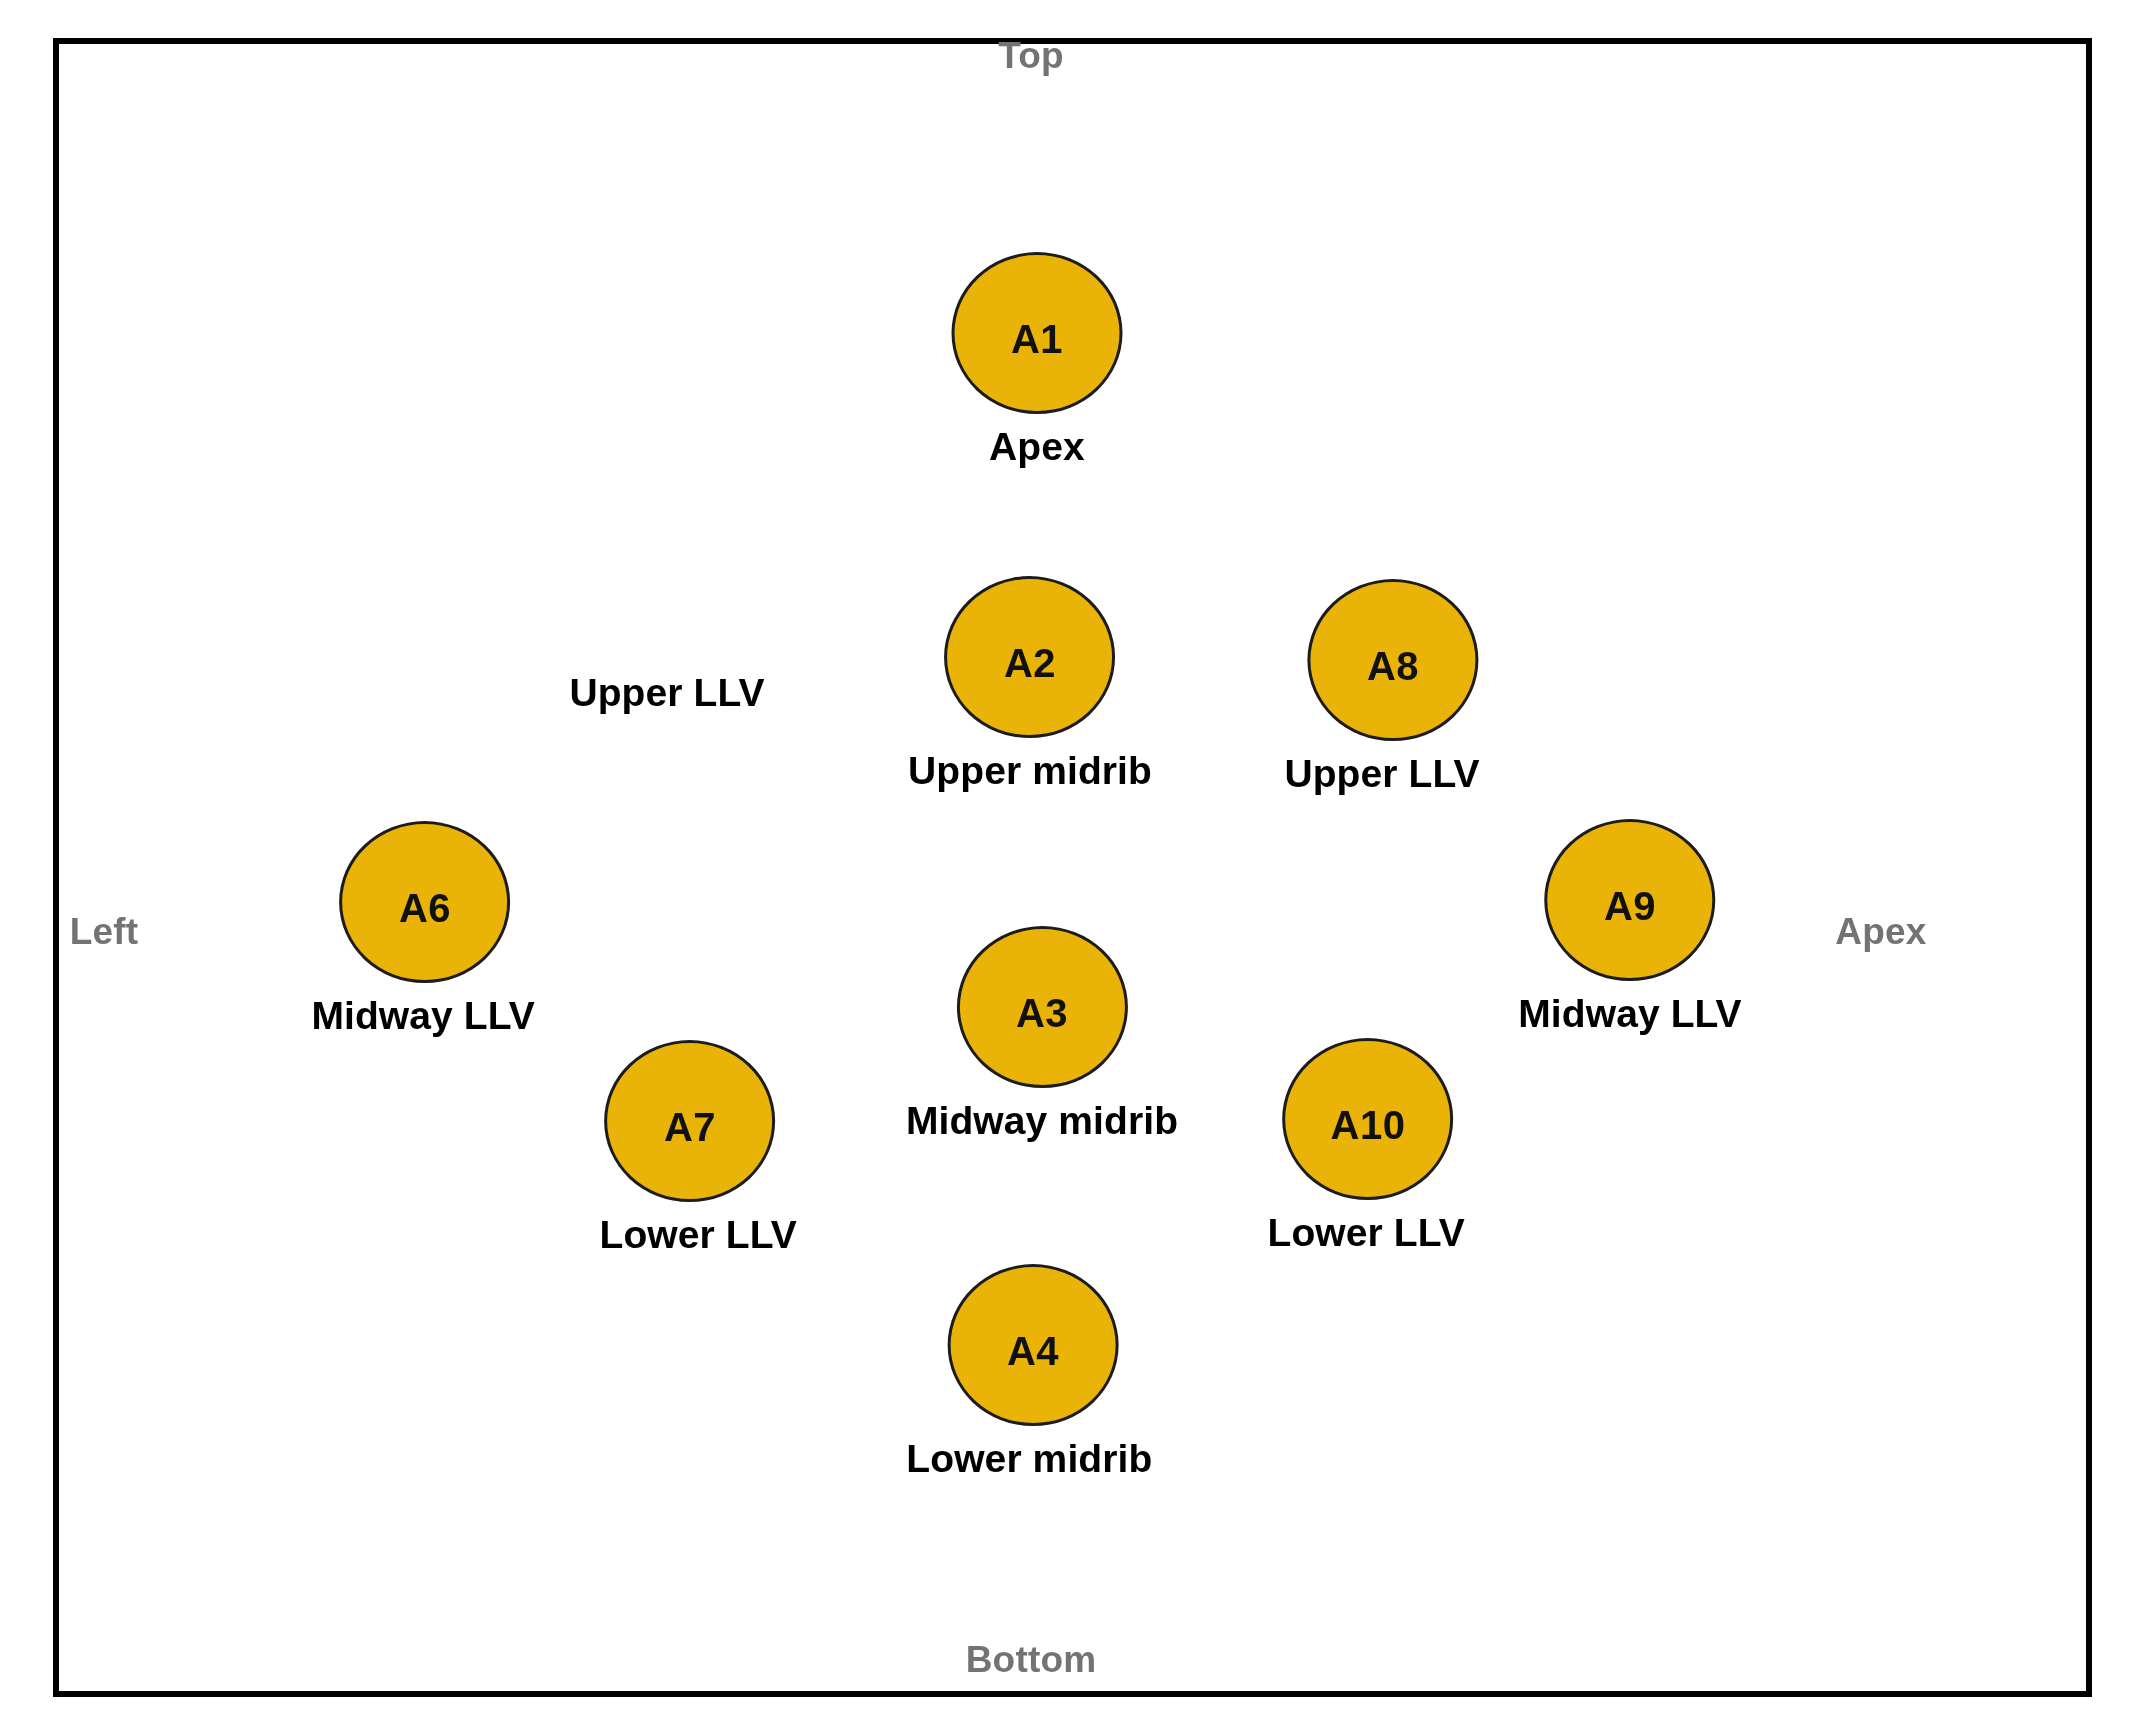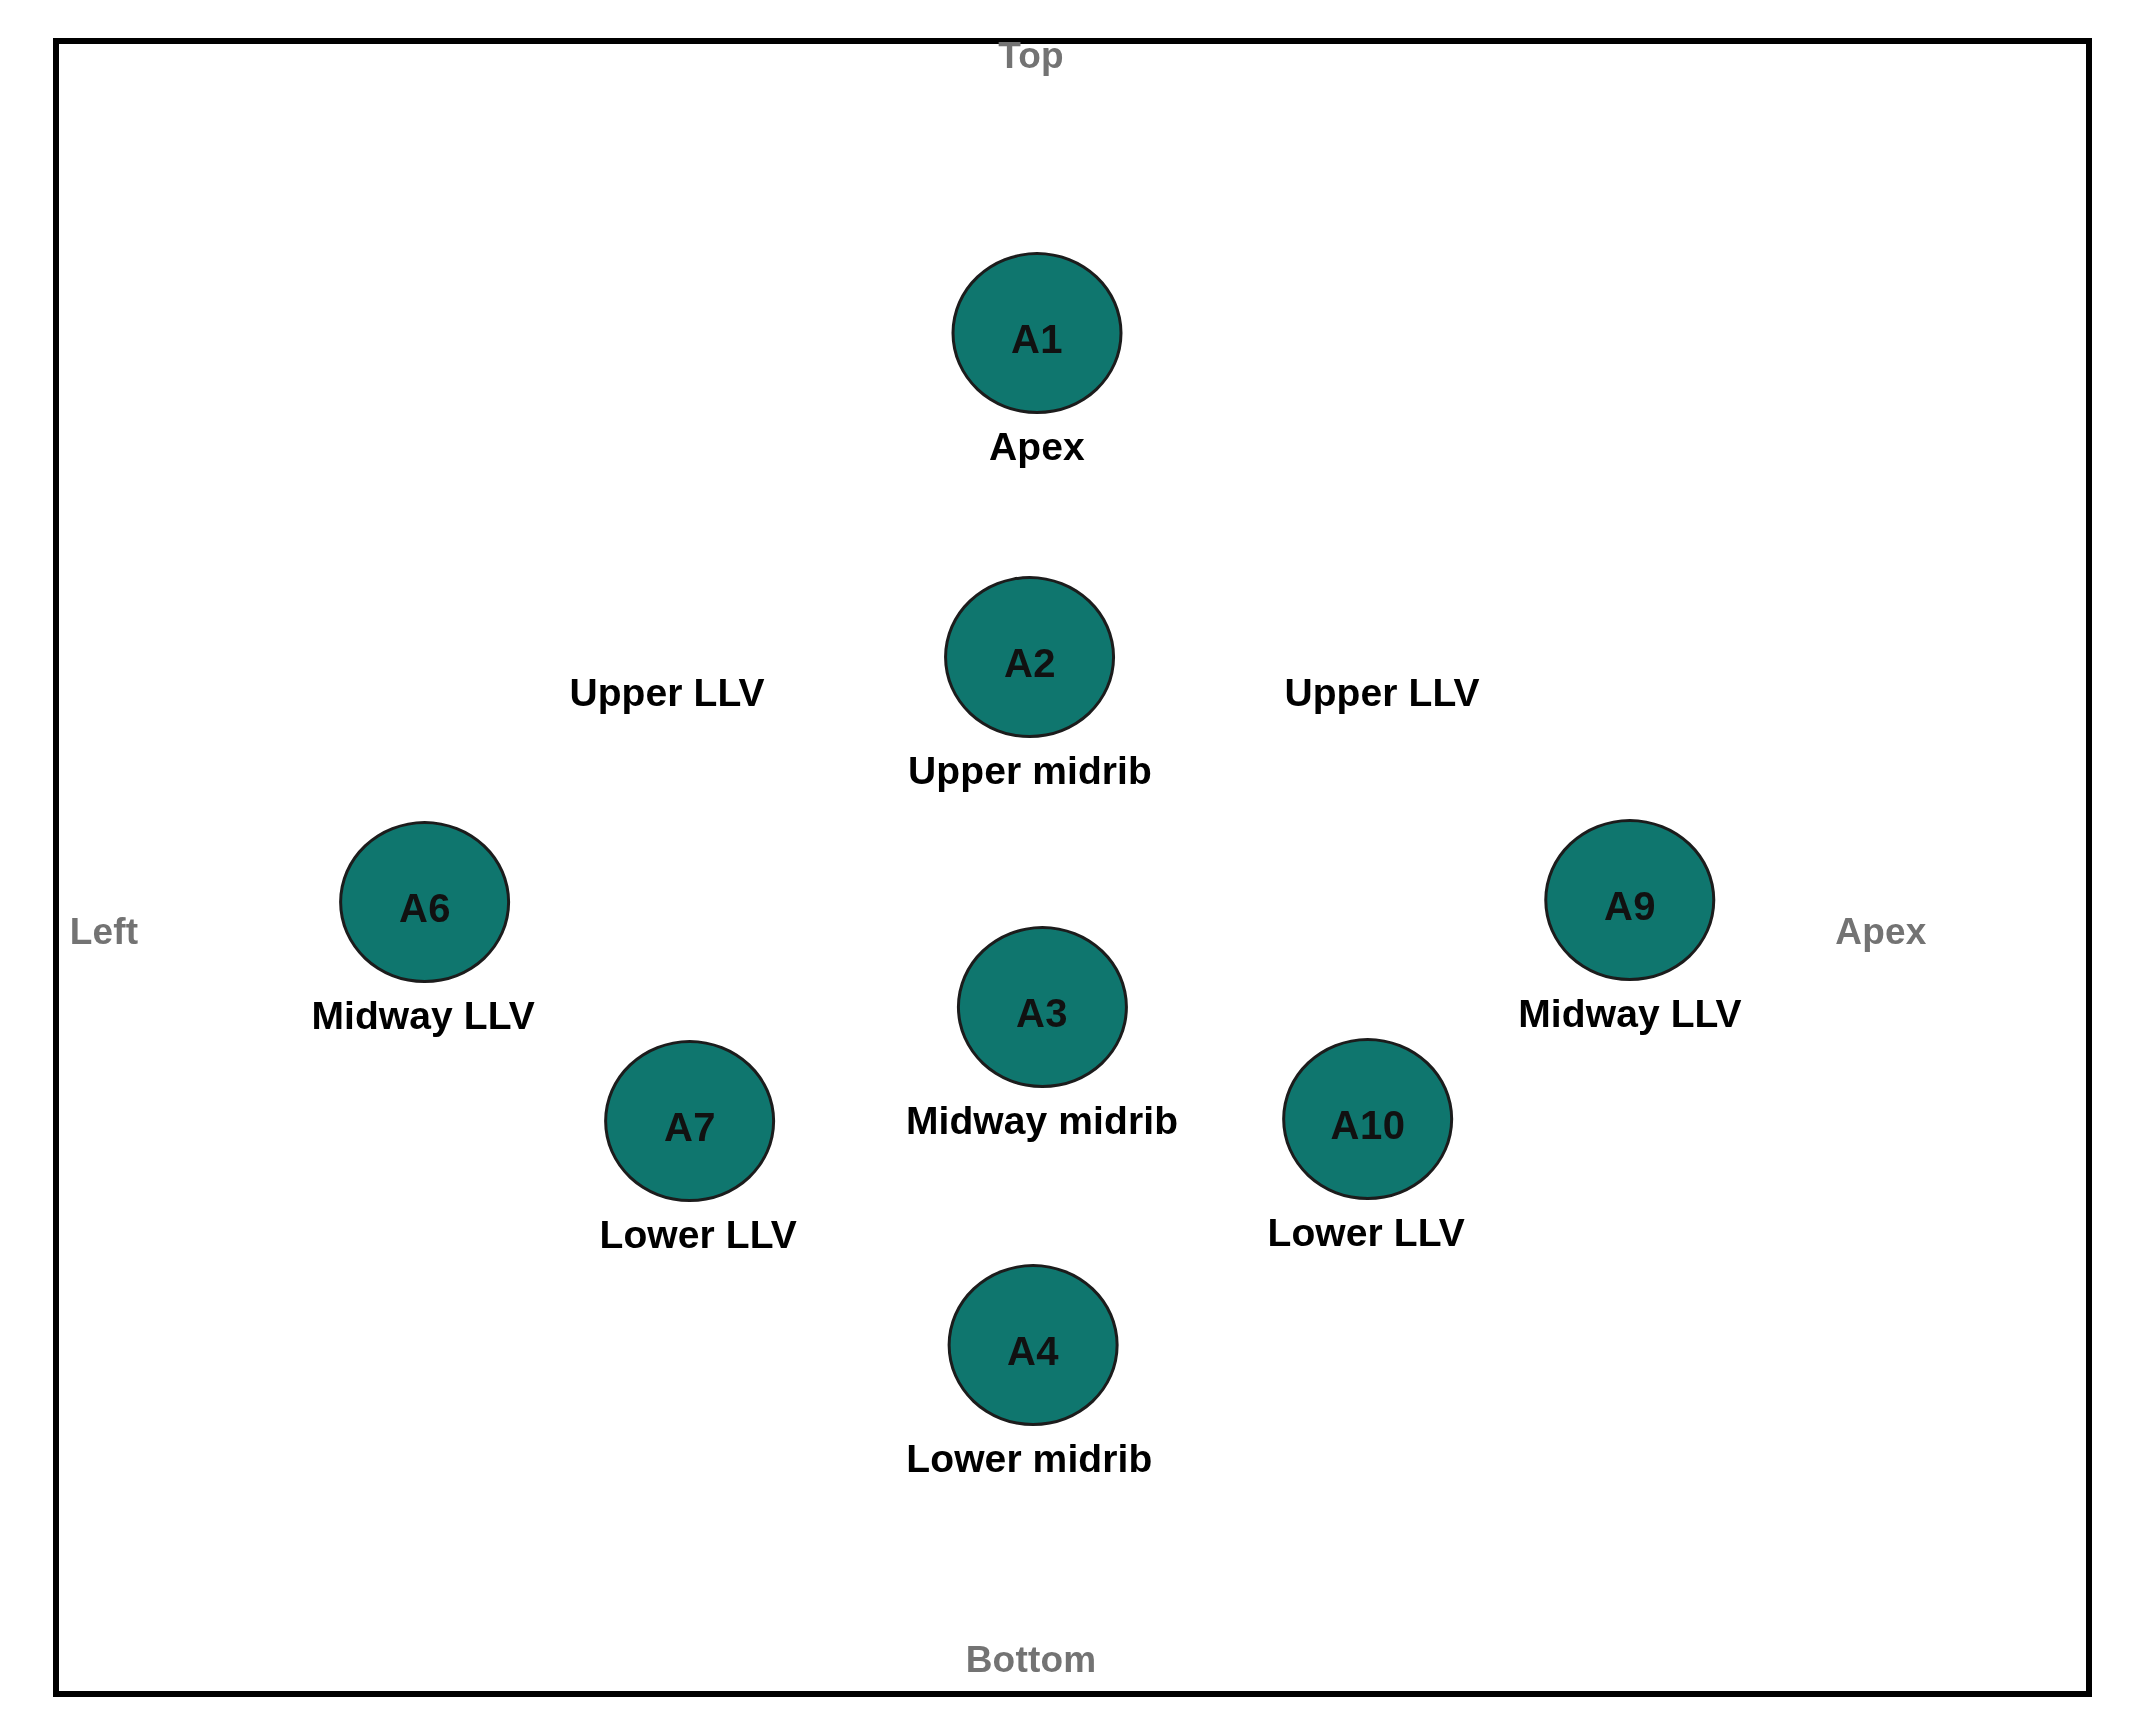--- a/index.html
+++ b/index.html
@@ -51,21 +51,21 @@
     transform: translate(-50%, -50%);
     display: flex;
     flex-direction: column;
     align-items: center;
   }
   .node-circle {
     width: 171px;
     height: 162px;
     border: 3.7px solid #1c1c1c;
     border-radius: 50%;
-    background: #0f766e;
+    background: #eab308;
     display: flex;
     align-items: center;
     justify-content: center;
     box-sizing: border-box;
   }
   .node-id {
     font-size: 40px;
     font-weight: bold;
     color: #111111;
     line-height: 1;
@@ -107,20 +107,23 @@
       <div class="node" style="left: 677px; top: 686px;">
         <div class="node-caption" style="margin-left: -20px;">Upper LLV</div>
       </div>
       <div class="node" style="left: 1030px; top: 683px;">
         <div class="node-circle">
           <span class="node-id">A2</span>
         </div>
         <div class="node-caption">Upper midrib</div>
       </div>
       <div class="node" style="left: 1393px; top: 686px;">
+        <div class="node-circle">
+          <span class="node-id">A8</span>
+        </div>
         <div class="node-caption" style="margin-left: -22px;">Upper LLV</div>
       </div>
       <div class="node" style="left: 425px; top: 928px;">
         <div class="node-circle">
           <span class="node-id">A6</span>
         </div>
         <div class="node-caption" style="margin-left: -3.7px;">Midway LLV</div>
       </div>
       <div class="node" style="left: 1630px; top: 926px;">
         <div class="node-circle">

